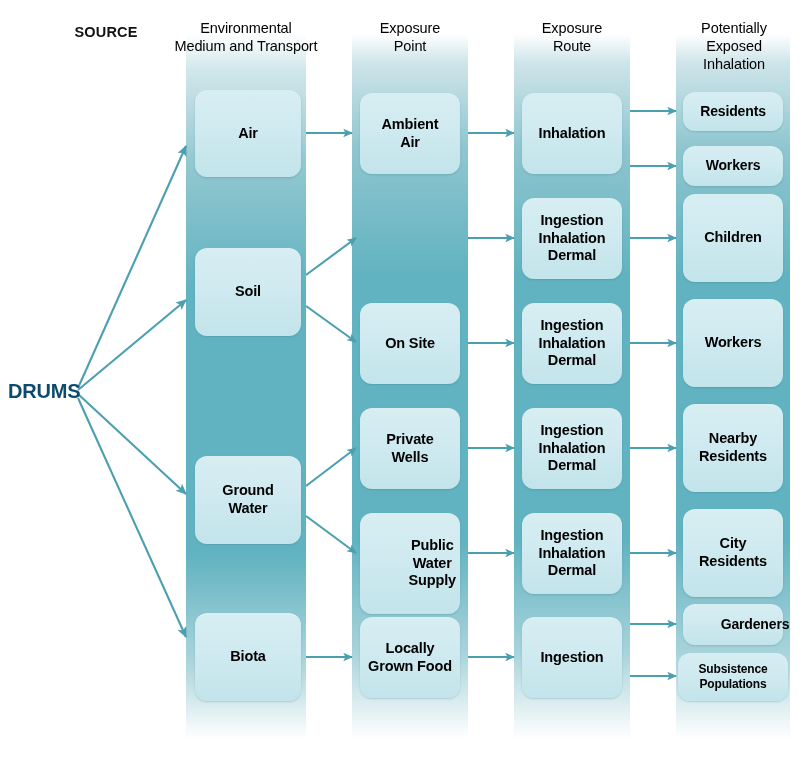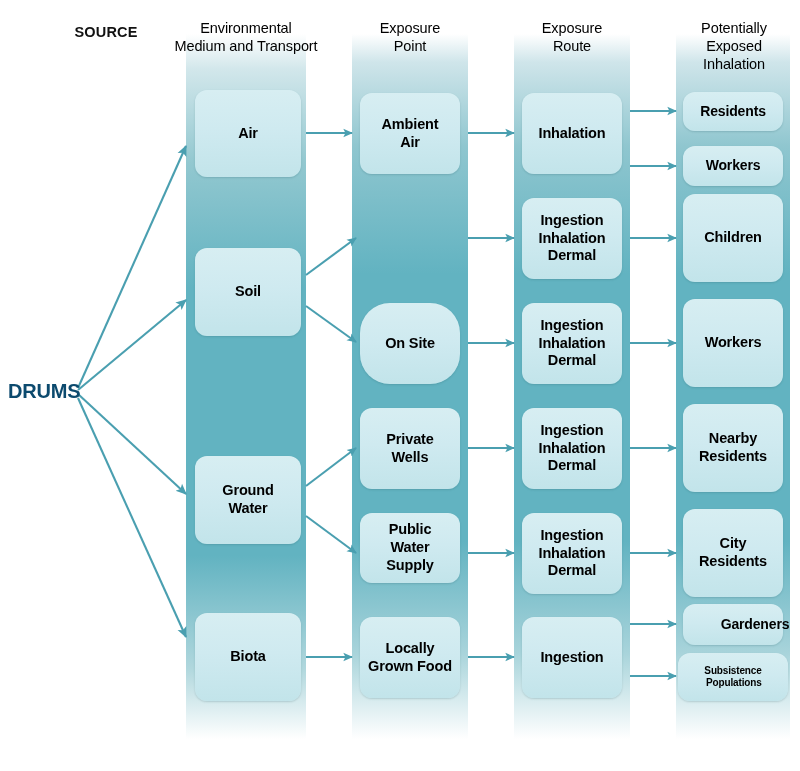--- a/index.html
+++ b/index.html
@@ -184,30 +184,30 @@
   <div class="node" style="left:195px;top:613px;width:106px;height:88px;">
     <span>Biota</span>
   </div>
 
   <div class="node" style="left:360px;top:93px;width:100px;height:81px;">
     <div>
       <div>Ambient</div>
       <div>Air</div>
     </div>
   </div>
-  <div class="node" style="left:360px;top:303px;width:100px;height:81px;border-radius:30px;">
+  <div class="node" style="left:360px;top:303px;width:100px;height:81px;">
     <span>On Site</span>
   </div>
   <div class="node" style="left:360px;top:408px;width:100px;height:81px;">
     <div>
       <div>Private</div>
       <div>Wells</div>
     </div>
   </div>
-  <div class="node" style="left:360px;top:513px;width:100px;height:70px;">
+  <div class="node" style="left:360px;top:513px;width:100px;height:101px;justify-content:flex-end;">
     <div>
       <div>Public</div>
       <div>Water</div>
       <div>Supply</div>
     </div>
   </div>
   <div class="node" style="left:360px;top:617px;width:100px;height:81px;justify-content:center;">
     <div>
       <div>Locally</div>
       <div>Grown Food</div>
@@ -269,20 +269,20 @@
   </div>
   <div class="node" style="left:683px;top:509px;width:100px;height:88px;">
     <div>
       <div>City</div>
       <div>Residents</div>
     </div>
   </div>
   <div class="node small" style="left:683px;top:604px;width:100px;height:41px;padding-left:48px;">
     <span>Gardeners</span>
   </div>
-  <div class="node small" style="left:678px;top:653px;width:110px;height:48px;font-size:10px;text-align:right;">
+  <div class="node small" style="left:678px;top:653px;width:110px;height:48px;font-size:12px;">
     <div>
       <div>Subsistence</div>
       <div>Populations</div>
     </div>
   </div>
 
 </div>
 
 </body></html>

